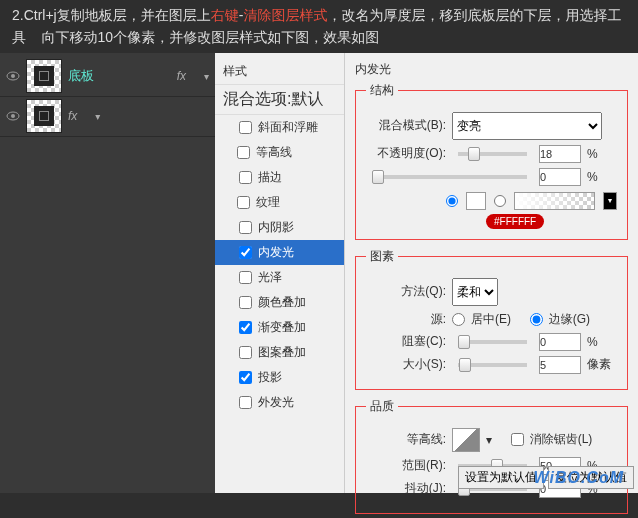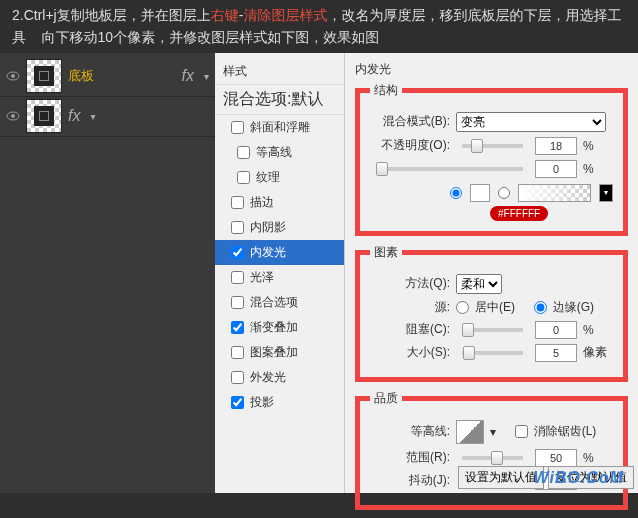--- a/index.html
+++ b/index.html
@@ -6,40 +6,40 @@
 body{background:#2e2e2e;width:638px;height:518px;overflow:hidden;font-size:12px;color:#333}
 .instr{color:#ddd;font-size:14px;padding:4px 12px;line-height:1.6}
 .red{color:#e74c3c}
 .work{display:flex;height:440px}
 .layers{width:215px;background:#3a3a3a;padding-top:4px}
 .layer{display:flex;align-items:center;height:40px;background:#3a3a3a;border-bottom:1px solid #2a2a2a;padding:0 6px;gap:6px}
 .eye{width:14px;height:14px;color:#999;display:flex;align-items:center;justify-content:center}
 .thumb{width:36px;height:34px;background:repeating-conic-gradient(#ccc 0 25%,#fff 0 50%) 0 0/8px 8px;display:flex;align-items:center;justify-content:center;border:1px solid #222}
 .thumb-inner{width:20px;height:20px;background:#222;position:relative}
 .thumb-inner::after{content:"";position:absolute;inset:5px;border:1px solid #888}
-.lname{color:#eab308;flex:1;font-size:13px}
-.fx{color:#aaa;font-style:italic;font-size:16px;margin-right:4px}
+.lname{color:#5eead4;flex:1;font-size:13px}
+.fx{color:#aaa;font-style:italic;font-size:12px;margin-right:12px}
 .chev{color:#aaa;font-size:10px}
 .dialog{flex:1;background:#f0f0f0;display:flex;position:relative}
 .styles-col{width:130px;border-right:1px solid #ccc;padding:6px 0}
 .st-title{padding:4px 8px;font-size:12px}
 .st-sub{padding:4px 8px;font-size:16px;border-top:1px solid #ddd;border-bottom:1px solid #ddd}
-.st-item{display:flex;gap:6px;padding:4px 16px;cursor:pointer}
+.st-item{display:flex;gap:6px;padding:4px 24px;cursor:pointer}
 .st-item.sel{background:#2a6fc9;color:#fff}
 .st-item input{margin:0}
 .right{flex:1;padding:8px 10px}
-fieldset{border:5px solid #ef4444;padding:8px 10px 10px;margin-bottom:8px}
+fieldset{border:1px solid #ef4444;padding:8px 10px 10px;margin-bottom:8px}
 legend{font-size:12px;padding:0 4px}
 .row{display:flex;align-items:center;gap:6px;margin:5px 0;font-size:12px}
 .row .lab{width:80px;text-align:right}
 .slider{flex:1;height:4px;background:#ccc;position:relative;margin:0 6px}
 .slider .knob{position:absolute;top:-5px;width:12px;height:14px;background:linear-gradient(#fff,#ddd);border:1px solid #999;border-radius:2px}
-.numbox{width:42px;height:18px;border:1px solid #999;background:#fff;text-align:center;font-size:11px;line-height:16px}
+.numbox{width:42px;height:18px;border:1px solid #999;background:#fff;font-size:11px;line-height:16px}
 .unit{width:30px;font-size:12px}
-select{font-size:12px;height:20px}
+select{font-size:12px;height:28px}
 .color-row{display:flex;align-items:center;gap:8px;margin:6px 0 2px 80px}
 .radio{width:12px;height:12px}
 .swatch{width:20px;height:18px;border:1px solid #999;background:#fff}
 .grad-inner{width:100%;height:100%;background:linear-gradient(90deg,#fff 0%,rgba(255,255,255,0) 100%),repeating-conic-gradient(#ccc 0 25%,#fff 0 50%) 0 0/8px 8px}
 .drop{width:14px;height:18px;border:1px solid #999;background:#000;color:#fff;text-align:center;font-size:8px;line-height:16px}
 .tag{background:#c00;color:#fff;font-size:10px;padding:2px 8px;border-radius:8px;display:inline-block;margin-left:120px;margin-top:2px}
 .contour{width:28px;height:24px;border:1px solid #999;background:linear-gradient(135deg,#fff 0 50%,#888 50%)}
 .btns{position:absolute;bottom:4px;right:4px;display:flex;gap:4px}
 .btn{border:1px solid #999;background:#eee;font-size:12px;padding:2px 6px}
 .wm{position:absolute;bottom:6px;right:14px;color:#3a7fd4;font-weight:bold;font-style:italic;font-size:16px;letter-spacing:1px;pointer-events:none}
@@ -88,59 +88,59 @@
       <div class="st-sub">混合选项:默认</div>
       <div id="style-items">
           <div class="st-item">
             <input type="checkbox" style="">
             <span>斜面和浮雕</span>
           </div>
           <div class="st-item" style="padding-left: 22px;">
             <input type="checkbox" style="">
             <span>等高线</span>
           </div>
+          <div class="st-item">
+            <input type="checkbox" style="">
+            <span>描边</span>
+          </div>
           <div class="st-item" style="padding-left: 22px;">
             <input type="checkbox" style="">
             <span>纹理</span>
-          </div>
-          <div class="st-item">
-            <input type="checkbox" style="">
-            <span>描边</span>
           </div>
           <div class="st-item">
             <input type="checkbox" style="">
             <span>内阴影</span>
           </div>
           <div class="st-item sel">
             <input type="checkbox" checked="" style="">
             <span>内发光</span>
           </div>
           <div class="st-item">
             <input type="checkbox" style="">
             <span>光泽</span>
           </div>
           <div class="st-item">
             <input type="checkbox" style="">
-            <span>混合选项</span>
+            <span>颜色叠加</span>
           </div>
           <div class="st-item">
             <input type="checkbox" checked="" style="">
             <span>渐变叠加</span>
           </div>
           <div class="st-item">
             <input type="checkbox" style="">
             <span>图案叠加</span>
           </div>
           <div class="st-item">
-            <input type="checkbox" style="">
-            <span>外发光</span>
-          </div>
-          <div class="st-item">
             <input type="checkbox" checked="" style="">
             <span>投影</span>
+          </div>
+          <div class="st-item">
+            <input type="checkbox" style="">
+            <span>外发光</span>
           </div>
         </div>
     </div>
 
     <div class="right">
       <div style="font-size:12px;margin-bottom:4px">内发光</div>
 
       <fieldset>
         <legend>结构</legend>
         <div class="row">

